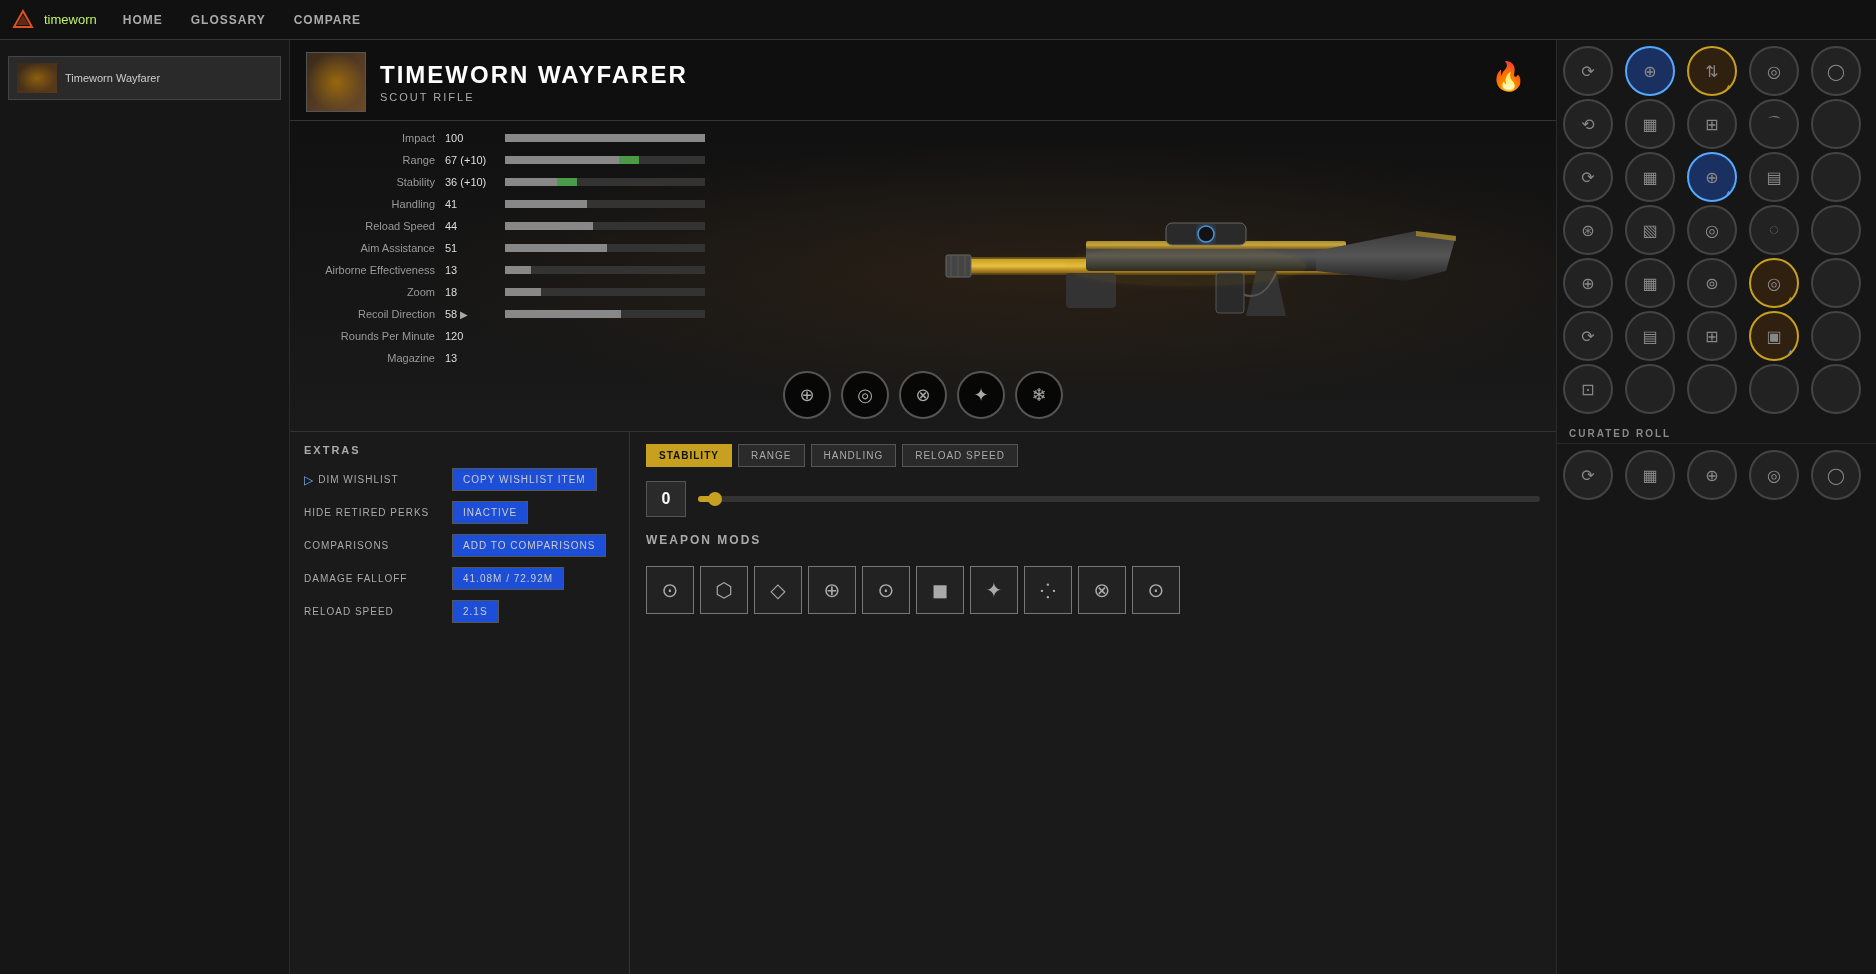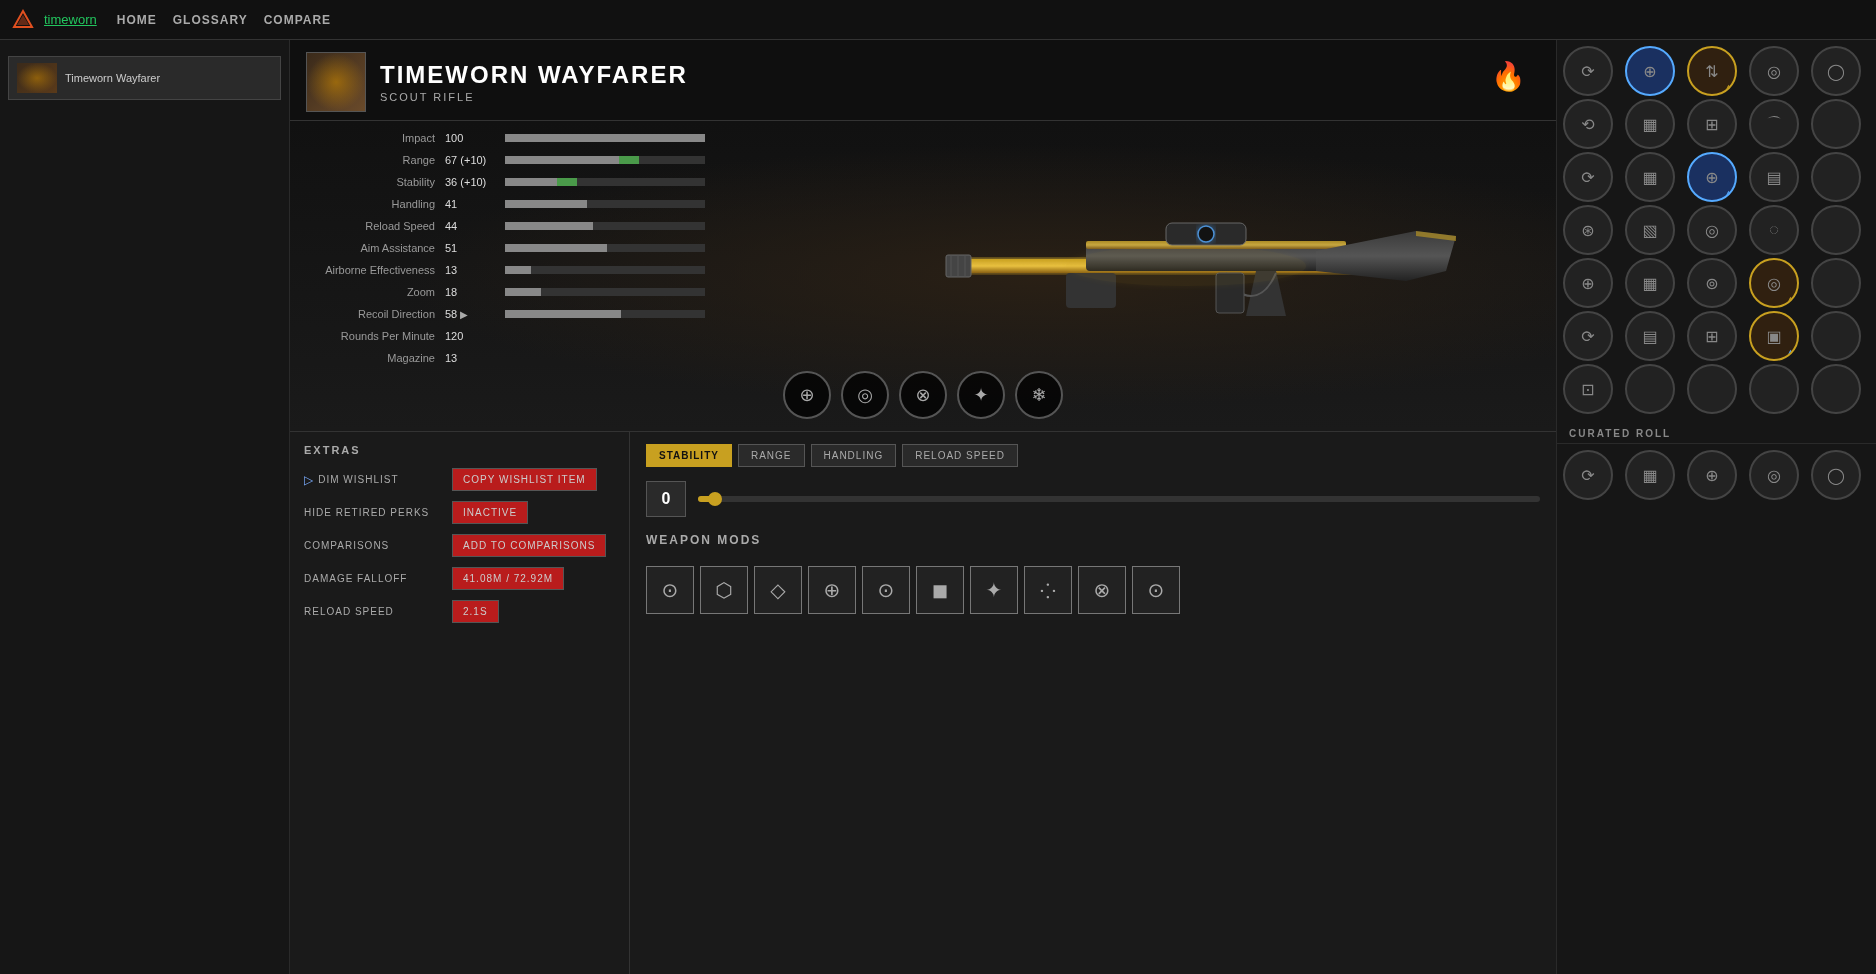--- a/index.html
+++ b/index.html
@@ -21,28 +21,27 @@
       height: 40px;
       padding: 0 12px;
       border-bottom: 1px solid #333;
     }
     .nav-logo {
       width: 22px;
       height: 22px;
       margin-right: 10px;
     }
     .nav-search {
-      color: #22c55e;
+      color: #bef264;
       font-size: 13px;
-      margin-right: 20px;
-      text-decoration: underline;
+      margin-right: 26px;
     }
     .nav-links {
       display: flex;
-      gap: 16px;
+      gap: 28px;
     }
     .nav-link {
       color: #aaa;
       font-size: 12px;
       font-weight: bold;
       letter-spacing: 1px;
       cursor: pointer;
       text-transform: uppercase;
     }
 
@@ -259,21 +258,21 @@
     .extras-label-with-icon {
       display: flex;
       align-items: center;
       gap: 4px;
     }
     .dim-icon {
       color: #7aacff;
       font-size: 12px;
     }
     .extras-btn {
-      background: #b91c1c;
+      background: #1d4ed8;
       border: 1px solid #555;
       color: #ccc;
       font-size: 10px;
       letter-spacing: 1px;
       padding: 5px 10px;
       cursor: pointer;
       text-transform: uppercase;
       white-space: nowrap;
     }
 

